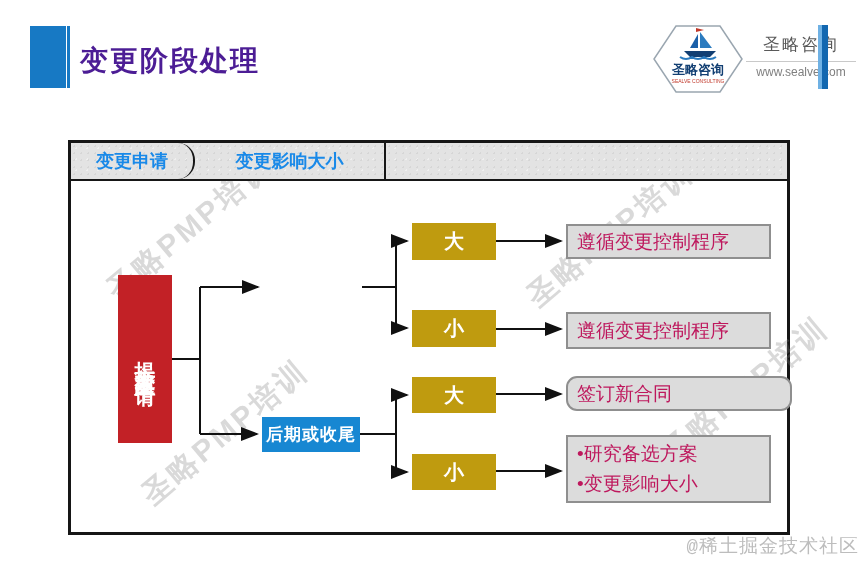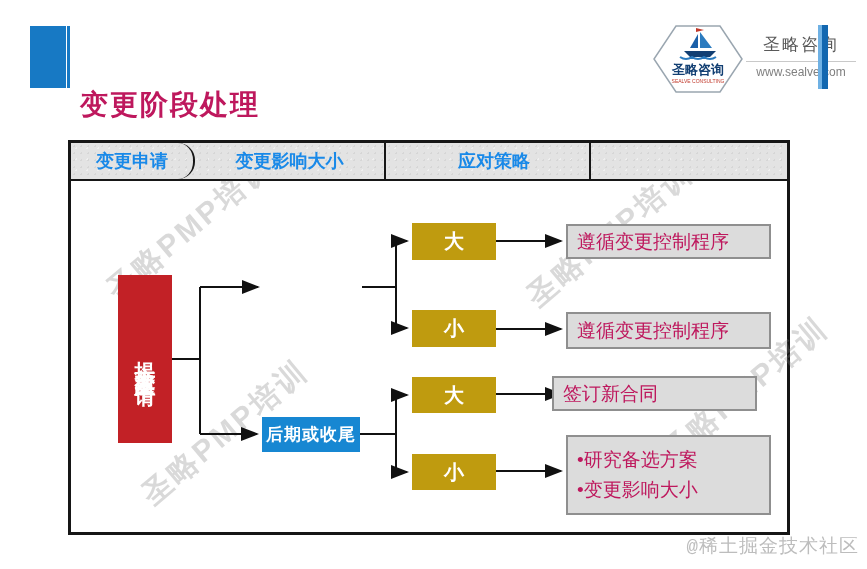--- a/index.html
+++ b/index.html
@@ -4,21 +4,21 @@
 <style>
   * { margin:0; padding:0; box-sizing:border-box; }
   html,body { background:#ffffff; }
   body { font-family:"Liberation Sans","DejaVu Sans",sans-serif; }
   .page { position:relative; width:867px; height:569px; background:#fff; overflow:hidden; }
 
   
   .title-block   { position:absolute; left:30px; top:26px; width:36px; height:62px; background:#1779C4; }
   .title-rule    { position:absolute; left:67px; top:26px; width:3px;  height:62px; background:#1779C4; }
   .page-title    { position:absolute; left:80px; top:42px; font-size:28px; font-weight:bold;
-                   color:#be185d; letter-spacing:2px;margin-top:44px; }
+                   color:#4c1d95; letter-spacing:2px; }
 
   
   .logo-hex      { position:absolute; left:652px; top:24px; }
   .logo-text     { position:absolute; left:746px; top:33px; width:110px; text-align:center; }
   .logo-company  { font-size:17px; color:#595959; letter-spacing:2px; }
   .logo-site     { font-size:12px; color:#7f7f7f; margin-top:5px; border-top:1px solid #c9c9c9; padding-top:3px; }
   .logo-bar      { position:absolute; left:818px; top:25px; width:10px; height:64px;
                    background:linear-gradient(to right,#6FB1E4 0 45%,#1267B0 45% 100%); }
 
   
@@ -49,22 +49,22 @@
   .blue-2 { left:191px; top:274px; width:98px; height:35px; }
   .node-gold { background:#BF9B0F; color:#fff; font-size:20px; font-weight:bold; }
   .gold-1 { left:341px; top:80px;  width:84px; height:37px; }
   .gold-2 { left:341px; top:167px; width:84px; height:37px; }
   .gold-3 { left:341px; top:234px; width:84px; height:36px; }
   .gold-4 { left:341px; top:311px; width:84px; height:36px; }
   .node-gray { background:#DCDCDC; border:2px solid #8f8f8f; color:#be185d;
                font-size:19px; justify-content:flex-start; padding-left:9px; }
   .gray-1 { left:495px; top:81px;  width:205px; height:35px; }
   .gray-2 { left:495px; top:169px; width:205px; height:37px; }
-  .gray-3 { left:481px; top:233px; width:205px; height:35px; }
-  .gray-4 { left:495px; top:292px; width:205px; height:80px;
+  .gray-3 { left:495px; top:233px; width:226px; height:35px;border-radius:11px; }
+  .gray-4 { left:495px; top:292px; width:205px; height:68px;
             flex-direction:column; align-items:flex-start; justify-content:center; line-height:30px; }
 
   .caption { position:absolute; right:8px; top:533px; font-size:19px; color:#bdbdbd; letter-spacing:1px;font-family:Liberation Mono, monospace; }
 </style>
 </head>
 <body>
 
 <div class="page">
 
   <div class="title-block"></div>
@@ -87,21 +87,20 @@
     <div class="logo-company">圣略咨询</div>
     <div class="logo-site">www.sealve.com</div>
   </div>
   <div class="logo-bar"></div>
 
   <div class="frame">
 
     <div class="thead">
       <div class="th">变更申请</div>
       <div class="th">变更影响大小</div>
-      <div class="th">应对策略</div>
     </div>
 
     <div class="wm" style="left:119px; top:85px;">圣略PMP培训</div>
     <div class="wm" style="left:539px; top:92px;">圣略PMP培训</div>
     <div class="wm" style="left:154px; top:290px;">圣略PMP培训</div>
     <div class="wm" style="left:674px; top:247px;">圣略PMP培训</div>
 
     <svg class="svg-layer" width="716" height="389" viewBox="0 0 716 389">
       <defs>
         <marker id="arw" markerWidth="9" markerHeight="8" refX="8" refY="3.5" orient="auto">

